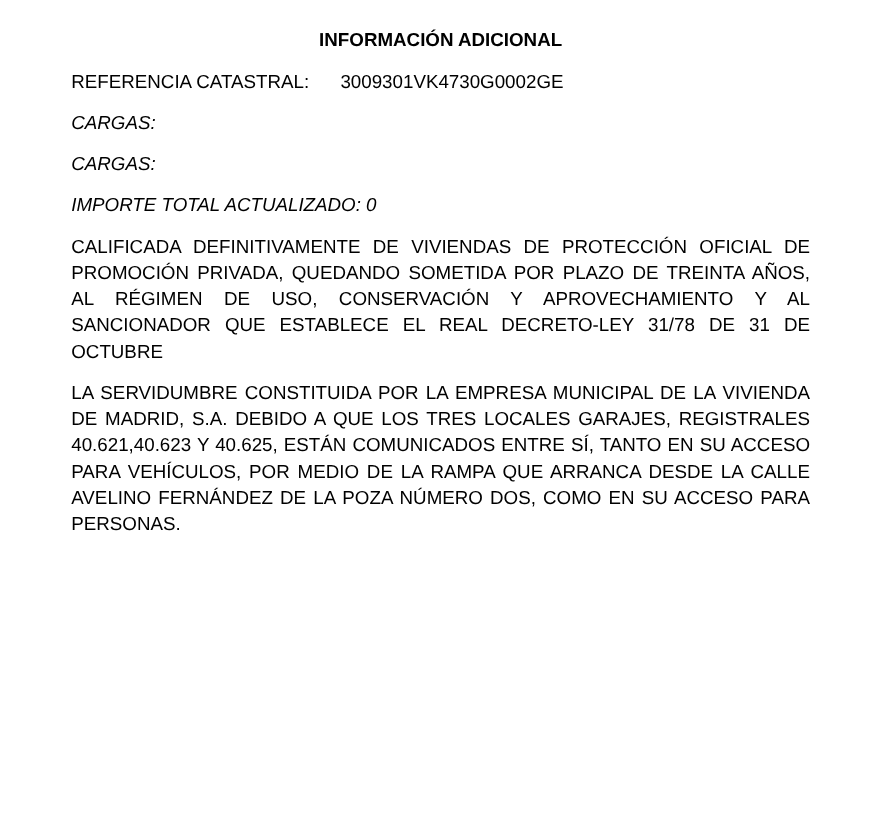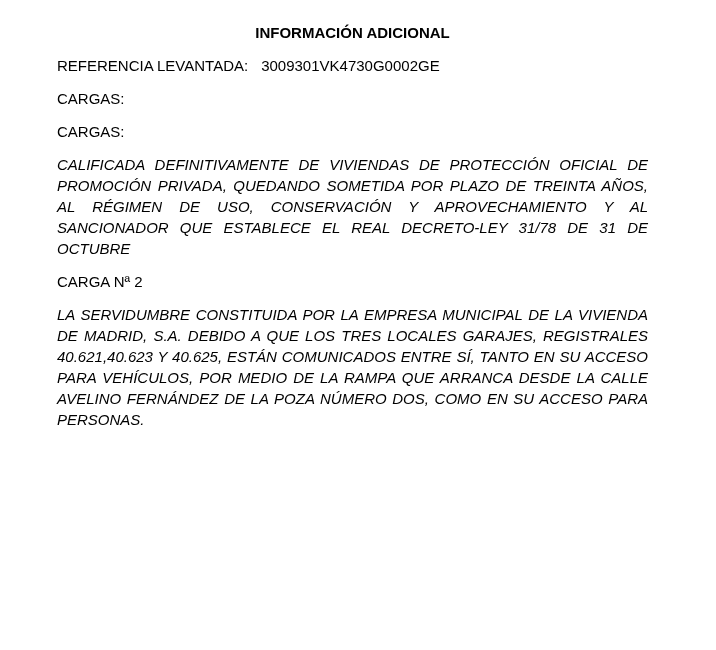--- a/index.html
+++ b/index.html
@@ -26,50 +26,50 @@
     text-align: center;
     margin: 0 0 12px 0;
   }
   .line {
     font-size: 15px;
     line-height: 21px;
     margin: 0 0 12px 0;
     white-space: nowrap;
   }
   .it {
+    font-style: italic;
   }
   .catastral-value {
-    margin-left: 13px;
+    margin-left: 25px;
   }
   .para {
     font-size: 15px;
     line-height: 21px;
     margin: 0 0 12px 0;
-    font-style: italic;
     text-align: justify;
   }
 </style>
 </head>
 <body>
 
 <div class="doc">
 
   <h1 class="doc-title">INFORMACIÓN ADICIONAL</h1>
 
-  <p class="line"><span>REFERENCIA LEVANTADA:</span><span class="catastral-value">3009301VK4730G0002GE</span></p>
+  <p class="line"><span>REFERENCIA CATASTRAL:</span><span class="catastral-value">3009301VK4730G0002GE</span></p>
 
   <p class="line it">CARGAS:</p>
 
 
   <p class="line it">CARGAS:</p>
 
+  <p class="line it">IMPORTE TOTAL ACTUALIZADO: 0</p>
 
   <div>
     <p class="para">CALIFICADA DEFINITIVAMENTE DE VIVIENDAS DE PROTECCIÓN OFICIAL DE PROMOCIÓN PRIVADA, QUEDANDO SOMETIDA POR PLAZO DE TREINTA AÑOS, AL RÉGIMEN DE USO, CONSERVACIÓN Y APROVECHAMIENTO Y AL SANCIONADOR QUE ESTABLECE EL REAL DECRETO-LEY 31/78 DE 31 DE OCTUBRE</p>
   </div>
 
   <div>
-    <p class="line it">CARGA Nª 2</p>
     <p class="para">LA SERVIDUMBRE CONSTITUIDA POR LA EMPRESA MUNICIPAL DE LA VIVIENDA DE MADRID, S.A. DEBIDO A QUE LOS TRES LOCALES GARAJES, REGISTRALES 40.621,40.623 Y 40.625, ESTÁN COMUNICADOS ENTRE SÍ, TANTO EN SU ACCESO PARA VEHÍCULOS, POR MEDIO DE LA RAMPA QUE ARRANCA DESDE LA CALLE AVELINO FERNÁNDEZ DE LA POZA NÚMERO DOS, COMO EN SU ACCESO PARA PERSONAS.</p>
   </div>
 
 
 </div>
 
 </body></html>

